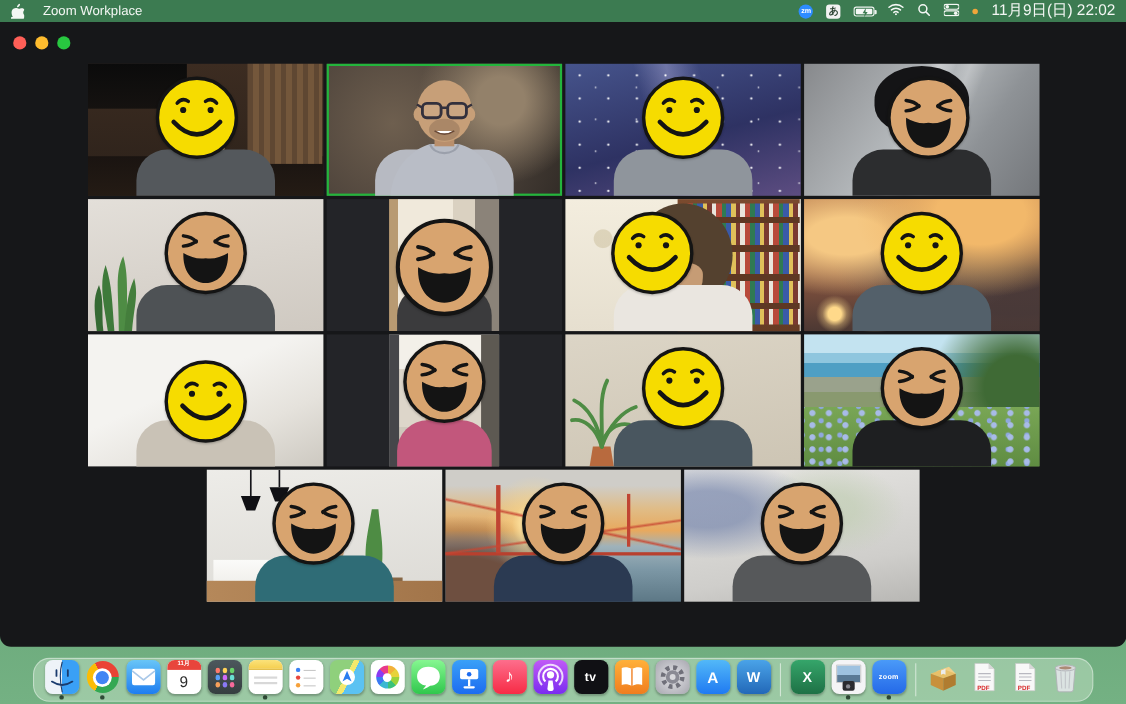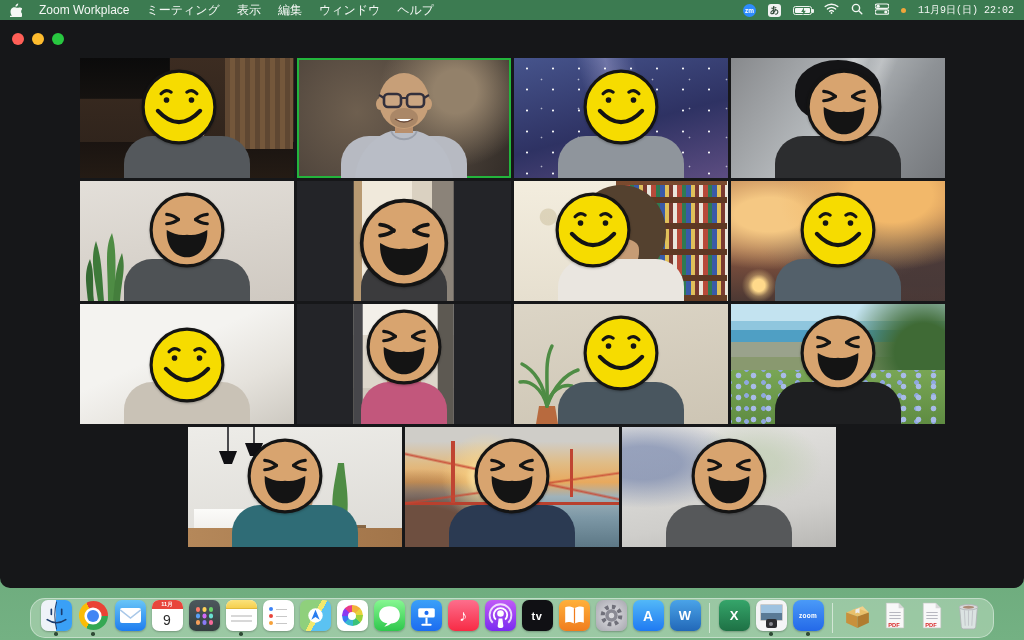--- a/index.html
+++ b/index.html
@@ -18,21 +18,21 @@
   .mb-right{margin-left:auto;display:flex;align-items:center;gap:12px;}
   .zm-badge{width:13px;height:13px;border-radius:50%;background:#2d8cff;color:#fff;
     font-size:6.5px;font-weight:700;display:flex;align-items:center;justify-content:center;}
   .inp-badge{width:13px;height:13px;border-radius:3px;background:#f2f2f2;color:#2c4434;
     font-size:9px;font-weight:700;display:flex;align-items:center;justify-content:center;line-height:1;}
   .batt{position:relative;width:19px;height:9px;border:1px solid rgba(255,255,255,.9);border-radius:2.5px;}
   .batt::after{content:"";position:absolute;right:-3px;top:2px;width:2px;height:4px;background:rgba(255,255,255,.9);border-radius:0 1px 1px 0;}
   .batt .fill{position:absolute;inset:1px;background:rgba(255,255,255,.95);border-radius:1px;}
   .batt svg{position:absolute;left:4px;top:-1px;}
   .mb-dot{width:5px;height:5px;border-radius:50%;background:#f0a63a;}
-  .mb-clock{font-size:10px;white-space:nowrap;font-family:Liberation Mono, monospace;}
+  .mb-clock{font-size:14px;white-space:nowrap;}
 
   
   .zwindow{position:absolute;top:20px;left:0;width:1024px;height:568px;background:#161719;
     border-radius:0 0 10px 10px;z-index:10;}
   .tlights{position:absolute;top:13px;left:12px;display:flex;gap:8px;}
   .tlight{width:12px;height:12px;border-radius:50%;}
   .tl-close{background:#ff5f57;} .tl-min{background:#febc2e;} .tl-zoom{background:#28c840;}
 
   .grid{position:absolute;top:38px;left:0;right:0;display:flex;flex-direction:column;gap:3px;align-items:center;}
   .grid-row{display:flex;gap:3px;justify-content:center;}
@@ -188,27 +188,20 @@
 <div class="screen">
 
   <div class="menubar">
     <div class="mb-left">
       <span class="mb-apple">
         <svg width="12" height="14" viewBox="0 0 14 17" fill="#f4f7f4">
             <path d="M9.7.6c.1 1-.3 1.9-.9 2.6-.6.7-1.6 1.2-2.5 1.1-.1-.9.4-1.9 1-2.5C7.9 1.1 8.9.7 9.7.6zM12.6 13.1c-.5 1.1-.7 1.6-1.4 2.5-.9 1.3-2.1 2.9-3.6 2.9-1.4 0-1.7-.9-3.5-.9-1.8 0-2.2.9-3.5.9C-.9 18.5-2 16.8-2.9 15.5h2.5c.1 0 0 0 0 0zM11.9 5.4c1 0 2.4.6 3.2 1.7-2.8 1.5-2.3 5.5.5 6.6-.4 1-.6 1.4-1.1 2.2-.7 1.1-1.7 2.5-3 2.5-1.2 0-1.5-.8-3.1-.8-1.6 0-2 .8-3.1.8-1.3 0-2.2-1.2-3-2.3C.2 13.1-.3 9.3 1.2 7.2 2.1 5.9 3.6 5.1 5 5.1c1.4 0 2.3.8 3.4.8 1.1 0 1.8-.5 3.5-.5z"></path>
           </svg>
       </span>
       <span class="mb-app">Zoom Workplace</span>
-      <span id="mb-menus" style="display:flex;gap:17px;">
-          <span class="mb-item">ミーティング</span>
-          <span class="mb-item">表示</span>
-          <span class="mb-item">編集</span>
-          <span class="mb-item">ウィンドウ</span>
-          <span class="mb-item">ヘルプ</span>
-        </span>
     </div>
     <div class="mb-right">
       <span class="zm-badge">zm</span>
       <span class="inp-badge">あ</span>
       <span class="batt">
           <span class="fill"></span>
         <svg width="11" height="11" viewBox="0 0 11 11">
             <path d="M6.2 1 3.2 6h2l-.8 4 3.4-5.2h-2z" fill="#3c7b51"></path>
           </svg>
       </span>

